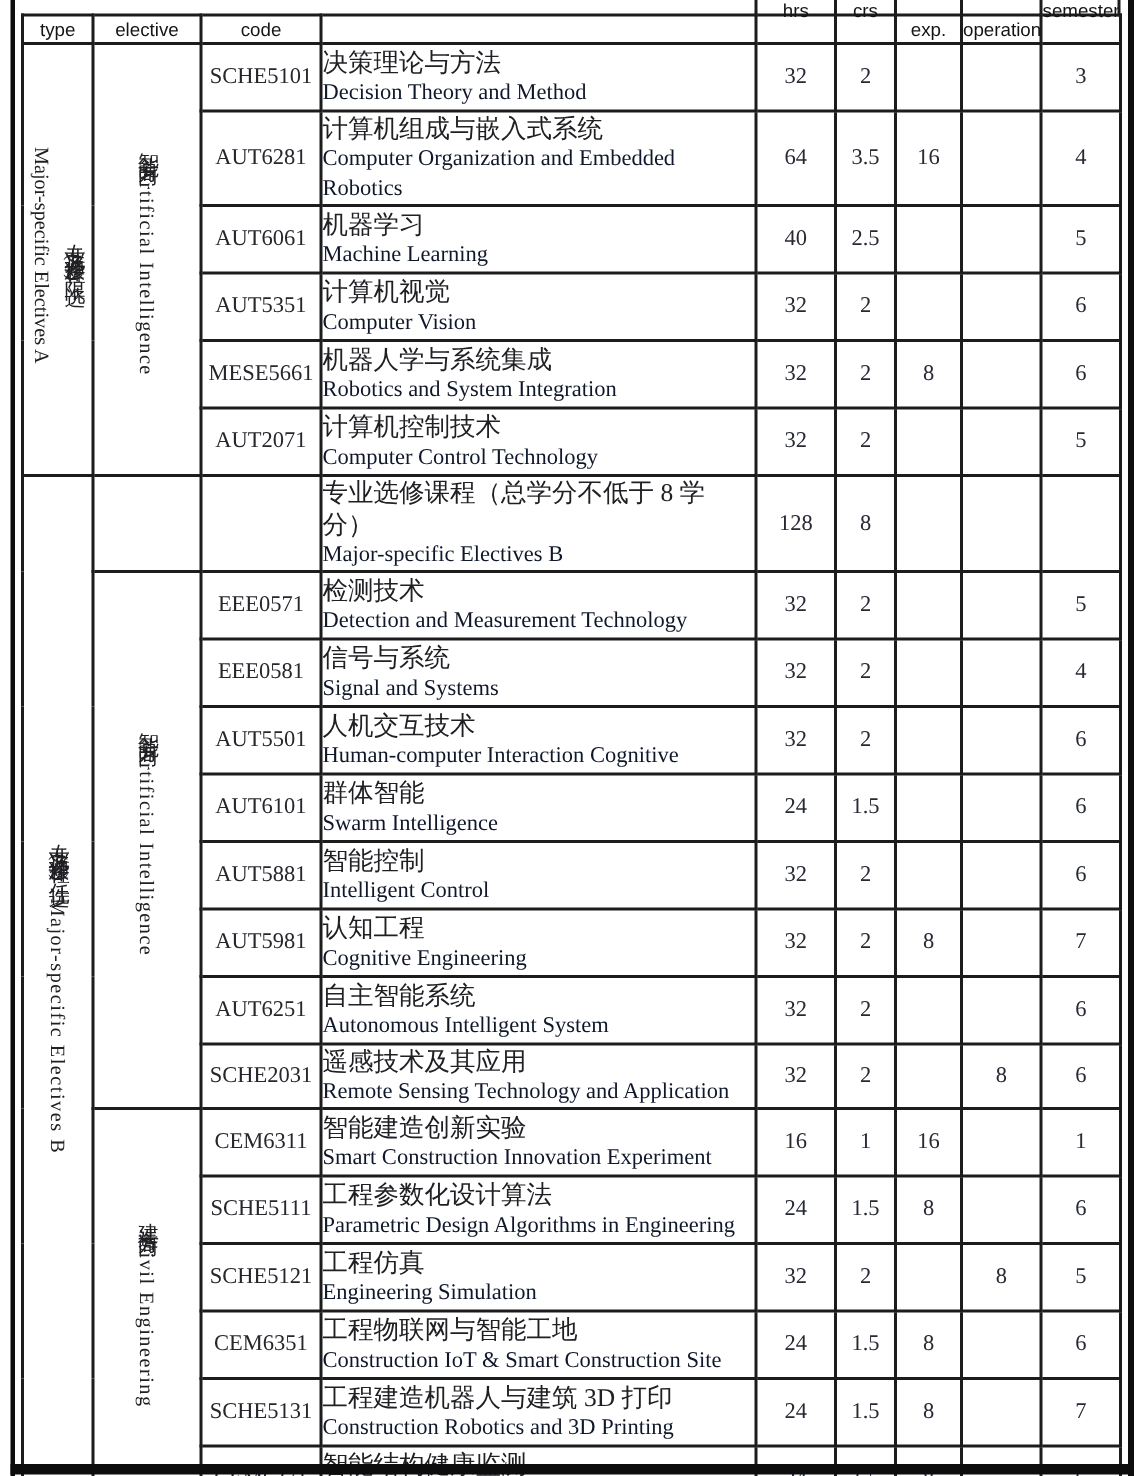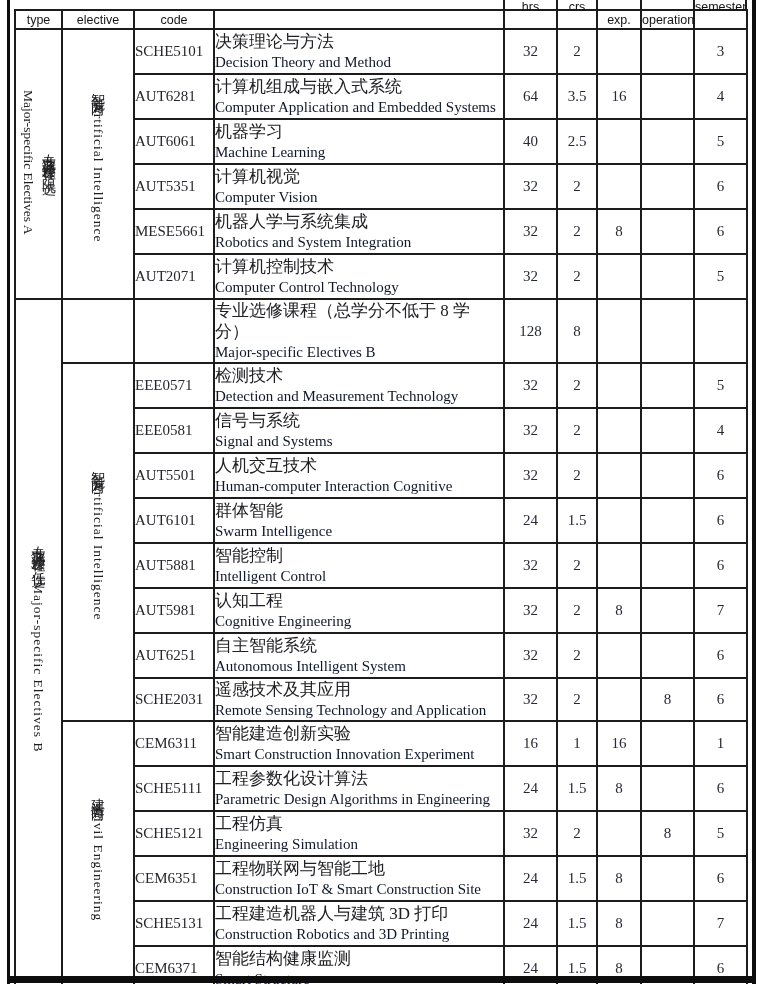--- a/index.html
+++ b/index.html
@@ -13,21 +13,21 @@
   tr.hdr{height:19px;}
   td.hc{font-family:"Liberation Sans","DejaVu Sans",sans-serif;font-size:12.5px;color:#151515;
         text-align:center;vertical-align:middle;}
   td.noTop{border-top:none;}
   .hraise{position:absolute;left:0;right:0;top:-11px;text-align:center;
           font-family:"Liberation Sans","DejaVu Sans",sans-serif;font-size:12.5px;color:#151515;}
 
   
   tr.r{height:45px;}
   tr.rtall{height:40px;}
-  td.code{font-size:15px;text-align:left;color:#26262c;margin-top:48px;}
+  td.code{font-size:15px;text-align:center;color:#26262c;margin-top:48px;}
   td.cname{padding:1px 4px 1px 6px;}
   td.cname .zh{font-size:17px;line-height:21px;color:#202024;}
   td.cname .en{font-size:15px;line-height:20px;color:#0f172a;}
   td.num{font-size:15px;text-align:center;color:#272a34;}
 
   
   td.vert{text-align:center;vertical-align:middle;}
   .vwrap{display:inline-block;writing-mode:vertical-rl;text-orientation:mixed;
          font-size:13.5px;color:#202024;}
   .vline{line-height:21px;text-align:center;}
@@ -98,21 +98,21 @@
       <td class="num">32</td>
       <td class="num">2</td>
       <td class="num"></td>
       <td class="num"></td>
       <td class="num">3</td>
     </tr>
     <tr class="r">
       <td class="code">AUT6281</td>
       <td class="cname">
             <div class="zh">计算机组成与嵌入式系统</div>
-            <div class="en">Computer Application and Embedded Systems</div>
+            <div class="en">Computer Organization and Embedded Robotics</div>
           </td>
       <td class="num">64</td>
       <td class="num">3.5</td>
       <td class="num">16</td>
       <td class="num"></td>
       <td class="num">4</td>
     </tr>
     <tr class="r">
       <td class="code">AUT6061</td>
       <td class="cname">

